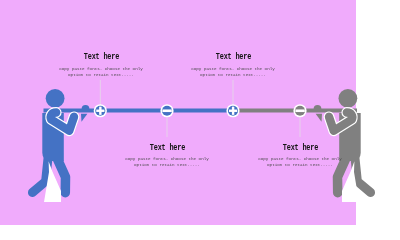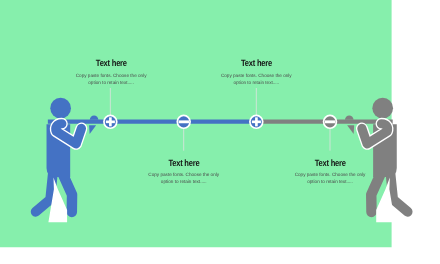--- a/index.html
+++ b/index.html
@@ -1,19 +1,19 @@
 <!DOCTYPE html>
 <html><head>
 <meta charset="utf-8">
 <title>Tug of war timeline</title>
 <style>
   html,body{margin:0;padding:0;}
   body{width:400px;height:225px;background:#ffffff;overflow:hidden;
        font-family:"Liberation Sans",sans-serif;-webkit-font-smoothing:antialiased;}
-  .stage{position:relative;width:356px;height:225px;background:#86efac;}
+  .stage{position:relative;width:356px;height:225px;background:#f0abfc;font-family:Liberation Mono, monospace;}
   svg.art{position:absolute;left:0;top:0;width:400px;height:225px;display:block;}
   .callout{position:absolute;text-align:center;}
   .callout .c-title{font-weight:bold;font-size:8.4px;line-height:1;color:#141414;letter-spacing:-0.25px;}
   .callout .c-title>span{display:inline-block;transform:scaleX(0.82);transform-origin:center;}
   .callout .c-body{font-size:4.25px;line-height:5.75px;color:#4a4a4a;letter-spacing:-0.02px;white-space:nowrap;}
 </style>
 </head>
 <body>
 
 <div class="stage">

